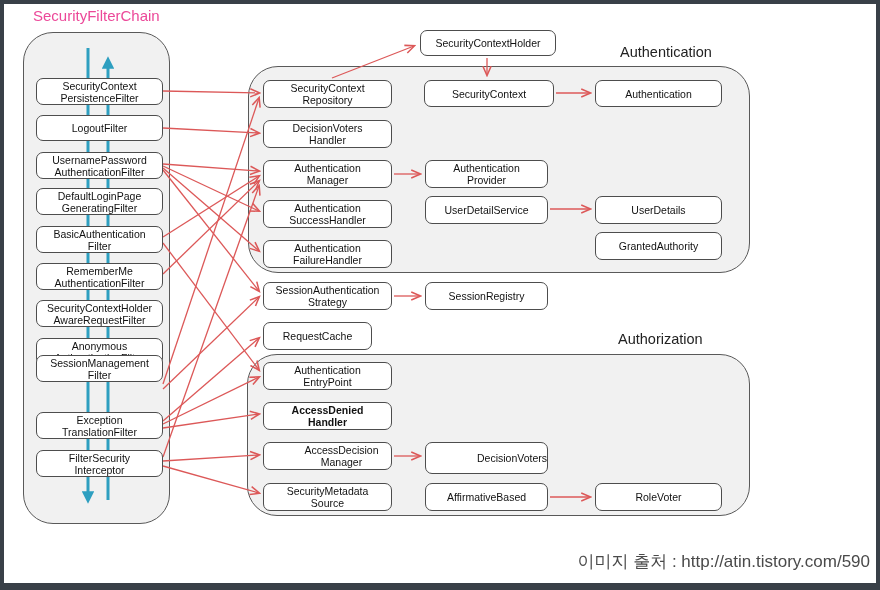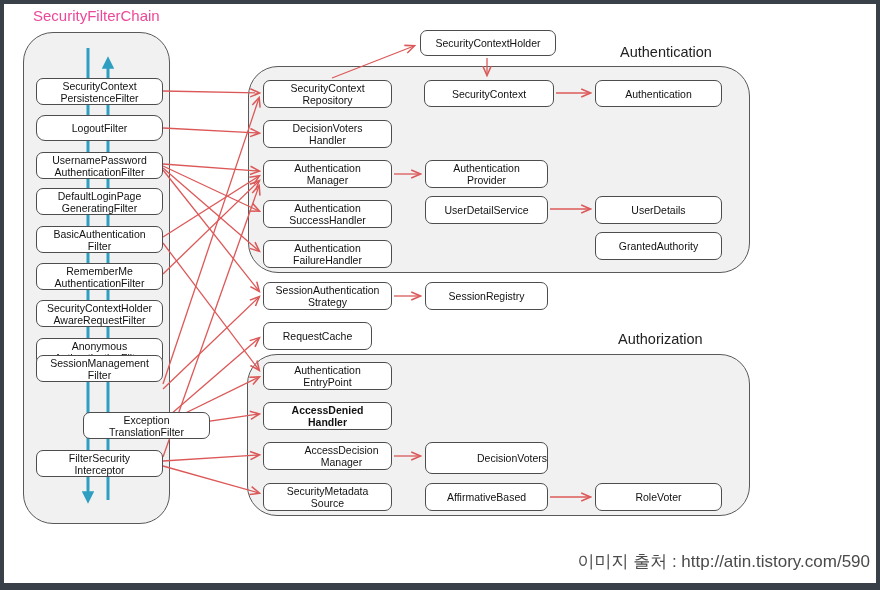--- a/index.html
+++ b/index.html
@@ -91,21 +91,21 @@
       <line x1="550" y1="497" x2="590" y2="497" stroke="#dc5858" stroke-width="1.3" marker-end="url(#arrow-red)"></line>
       <line x1="88" y1="48" x2="88" y2="500" stroke="#2e9fc0" stroke-width="3" marker-end="url(#arrow-blue)"></line>
       <line x1="108" y1="500" x2="108" y2="60" stroke="#2e9fc0" stroke-width="3" marker-end="url(#arrow-blue)"></line>
     </svg>
 
   <div class="caption">이미지 출처 : http://atin.tistory.com/590</div>
 <div class="node" style="left: 36px; top: 78px; width: 127px; height: 27px;">
       <span>SecurityContext</span>
       <span>PersistenceFilter</span>
     </div>
-    <div class="node" style="left: 36px; top: 115px; width: 127px; height: 26px; border-radius: 9px;">
+    <div class="node" style="left: 36px; top: 115px; width: 127px; height: 26px;">
       <span>LogoutFilter</span>
     </div>
     <div class="node" style="left: 36px; top: 152px; width: 127px; height: 27px;">
       <span>UsernamePassword</span>
       <span>AuthenticationFilter</span>
     </div>
     <div class="node" style="left: 36px; top: 188px; width: 127px; height: 27px;">
       <span>DefaultLoginPage</span>
       <span>GeneratingFilter</span>
     </div>
@@ -122,21 +122,21 @@
       <span>AwareRequestFilter</span>
     </div>
     <div class="node" style="left: 36px; top: 338px; width: 127px; height: 27px;">
       <span>Anonymous</span>
       <span>AuthenticationFilter</span>
     </div>
     <div class="node" style="left: 36px; top: 355px; width: 127px; height: 27px;">
       <span>SessionManagement</span>
       <span>Filter</span>
     </div>
-    <div class="node" style="left: 36px; top: 412px; width: 127px; height: 27px; margin-left: 47px;">
+    <div class="node" style="left: 36px; top: 412px; width: 127px; height: 27px;">
       <span>Exception</span>
       <span>TranslationFilter</span>
     </div>
     <div class="node" style="left: 36px; top: 450px; width: 127px; height: 27px;">
       <span>FilterSecurity</span>
       <span>Interceptor</span>
     </div>
     <div class="node" style="left: 263px; top: 80px; width: 129px; height: 28px;">
       <span>SecurityContext</span>
       <span>Repository</span>

